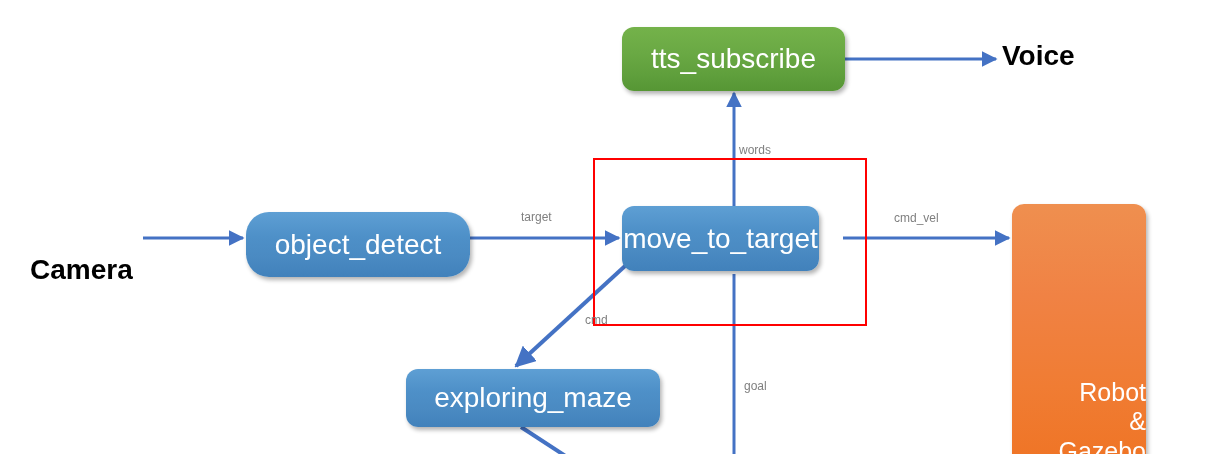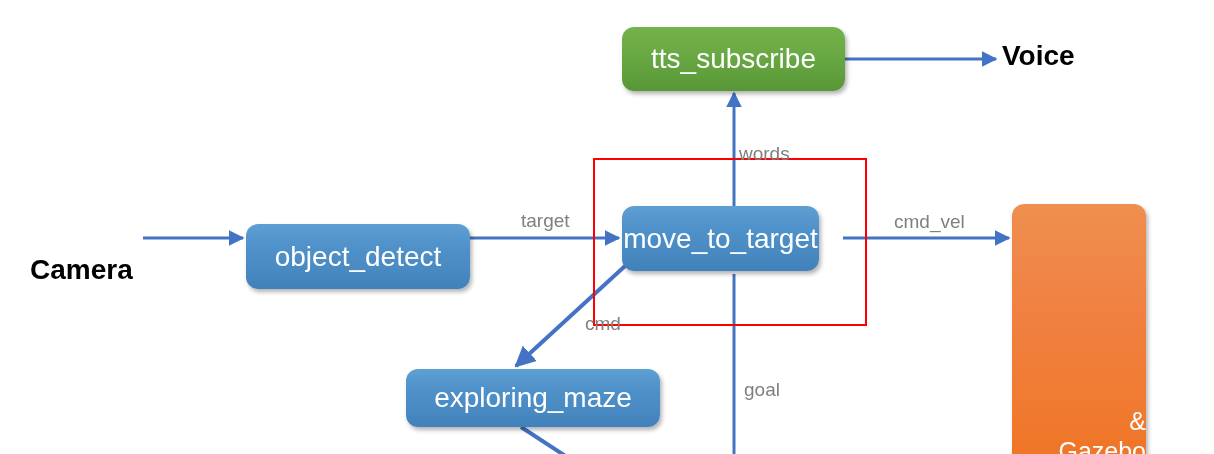--- a/index.html
+++ b/index.html
@@ -65,21 +65,21 @@
     color: #000000;
     font-weight: bold;
     font-size: 28px;
     white-space: nowrap;
     z-index: 6;
     text-align: right;
   }
   .edge-label {
     position: absolute;
     color: #7f7f7f;
-    font-size: 19px;
+    font-size: 12px;
     white-space: nowrap;
     z-index: 6;
   }
   .redbox {
     position: absolute;
     border: 2px solid #ff0000;
     box-sizing: border-box;
     background: transparent;
     z-index: 2;
   }
@@ -112,33 +112,34 @@
 
     <line x1="734" y1="454" x2="734" y2="274" stroke="#4472c4" stroke-width="3"></line>
 
     <line x1="521" y1="427" x2="590" y2="472" stroke="#4472c4" stroke-width="4"></line>
   </svg>
 
   <div class="node node-green" id="node-tts-subscribe" style="left:622px; top:27px; width:223px; height:64px;">
     <span>tts_subscribe</span>
   </div>
 
-  <div class="node node-blue" id="node-object-detect" style="left:246px; top:224px; width:224px; height:65px;">
+  <div class="node node-blue" id="node-object-detect" style="left:246px; top:212px; width:224px; height:65px;border-radius:23px;">
     <span>object_detect</span>
   </div>
 
   <div class="node node-blue" id="node-move-to-target" style="left:622px; top:206px; width:197px; height:65px;">
     <span>move_to_target</span>
   </div>
 
   <div class="node node-blue" id="node-exploring-maze" style="left:406px; top:369px; width:254px; height:58px;">
     <span>exploring_maze</span>
   </div>
 
   <div class="node node-orange" id="node-robot-gazebo" style="left:1012px; top:204px; width:134px; height:262px;">
+    <span class="line">Robot</span>
     <span class="line">&amp;</span>
     <span class="line">Gazebo</span>
   </div>
 
   <div class="endpoint-label" id="label-camera" style="left:30px; top:222px;margin-top:32px;">Camera</div>
 
   <div class="endpoint-label" id="label-voice" style="left:1002px; top:40px;">Voice</div>
 
   <div class="edge-label" id="label-target" style="left:521px; top:210px;">target</div>
 

